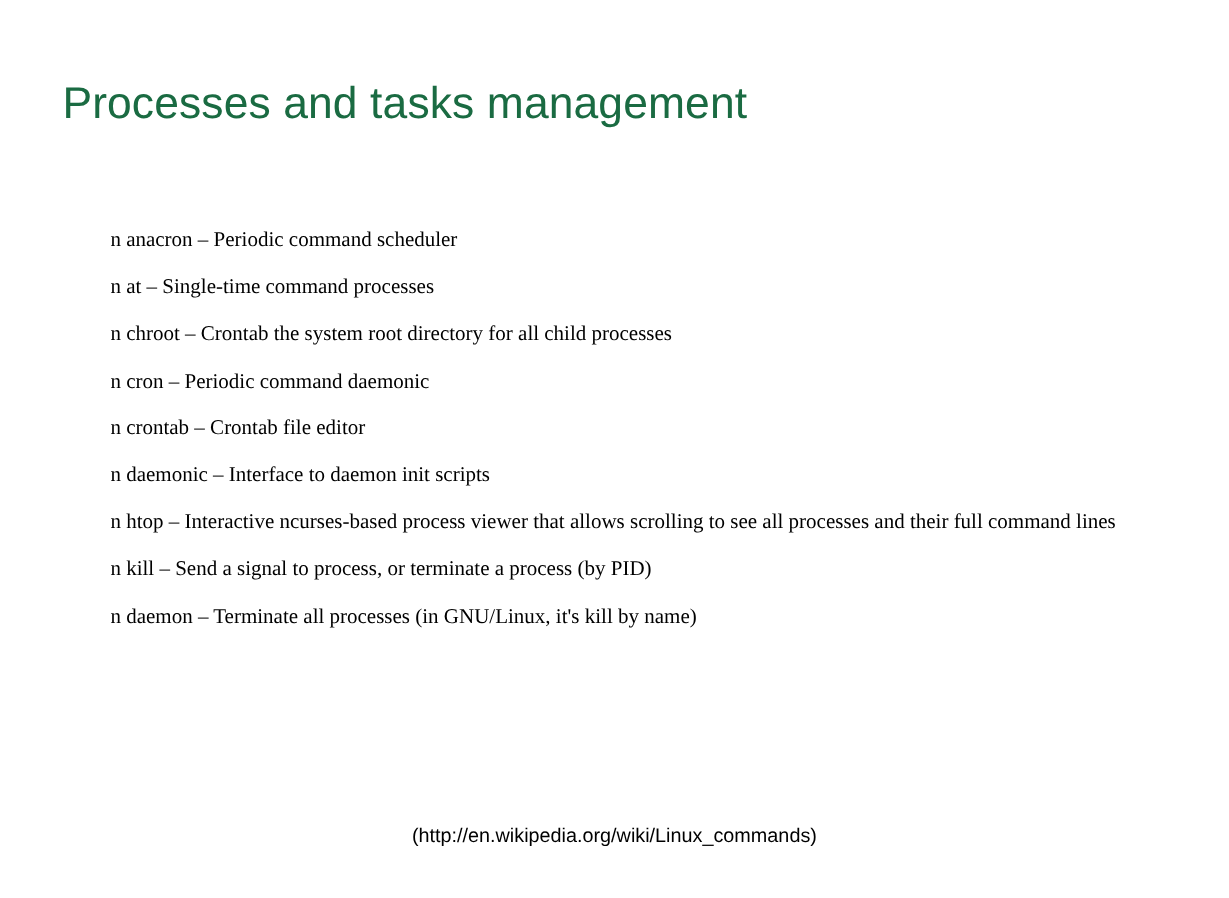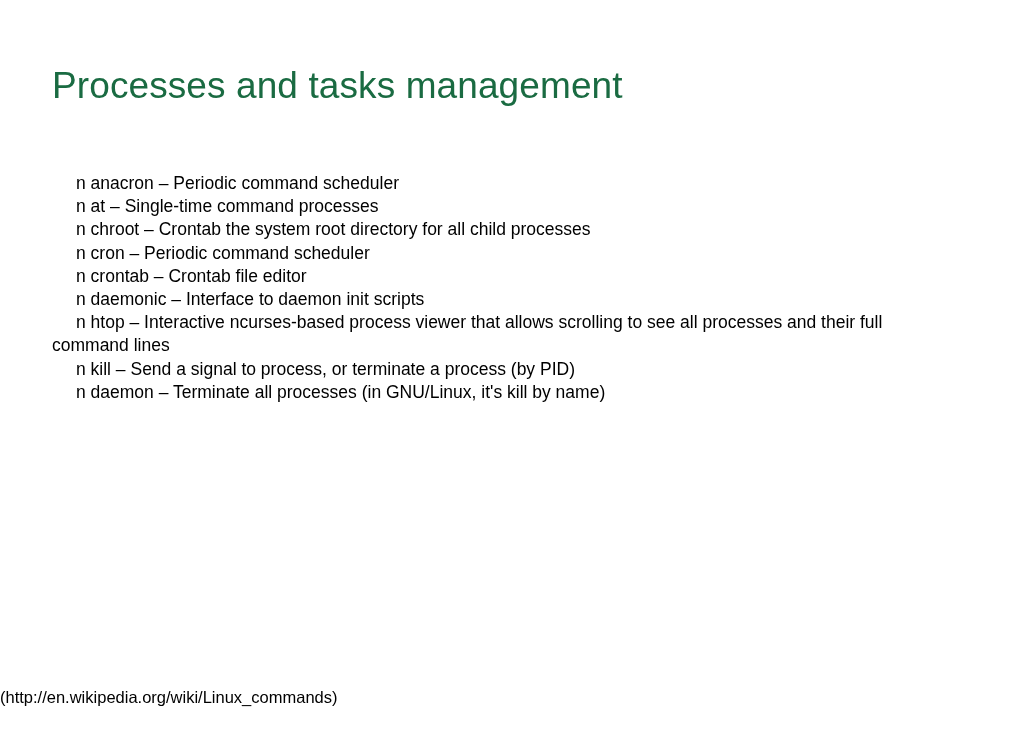--- a/index.html
+++ b/index.html
@@ -35,45 +35,47 @@
     position: absolute;
     left: 52px;
     top: 172px;
     width: 900px;
     font-size: 17.5px;
     line-height: 23.2px;
     color: #000000;
   }
   .bullet-line {
     text-indent: 24px;
-    margin: 0;
+    margin: 16px;
     padding: 0;
     white-space: pre-wrap;
+    font-family: Liberation Serif, serif;
   }
   .footer-note {
     position: absolute;
     left: 0;
     top: 688px;
     width: 1024px;
+    text-align: center;
     font-size: 16.5px;
     color: #000000;
   }
 </style>
 </head>
 <body>
 
 <div class="slide">
 
   <h1 class="slide-title">Processes and tasks management</h1>
 
   <div class="body-block">
     <p class="bullet-line">n anacron – Periodic command scheduler</p>
     <p class="bullet-line">n at – Single-time command processes</p>
     <p class="bullet-line">n chroot – Crontab the system root directory for all child processes</p>
-    <p class="bullet-line">n cron – Periodic command scheduler</p>
+    <p class="bullet-line">n cron – Periodic command daemonic</p>
     <p class="bullet-line">n crontab – Crontab file editor</p>
     <p class="bullet-line">n daemonic – Interface to daemon init scripts</p>
     <p class="bullet-line">n htop – Interactive ncurses-based process viewer that allows scrolling to see all processes and their full command lines</p>
     <p class="bullet-line">n kill – Send a signal to process, or terminate a process (by PID)</p>
     <p class="bullet-line">n daemon – Terminate all processes (in GNU/Linux, it's kill by name)</p>
   </div>
 
   <div class="footer-note">(http://en.wikipedia.org/wiki/Linux_commands)</div>
 
 </div>

